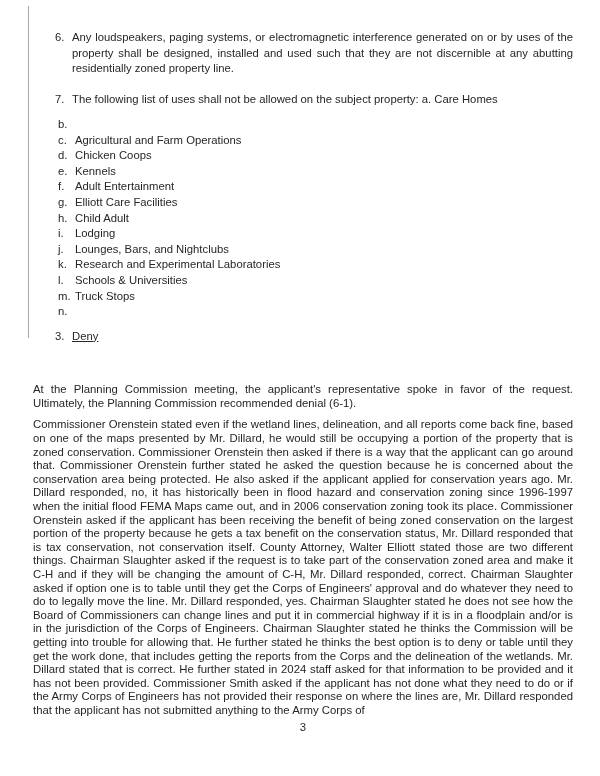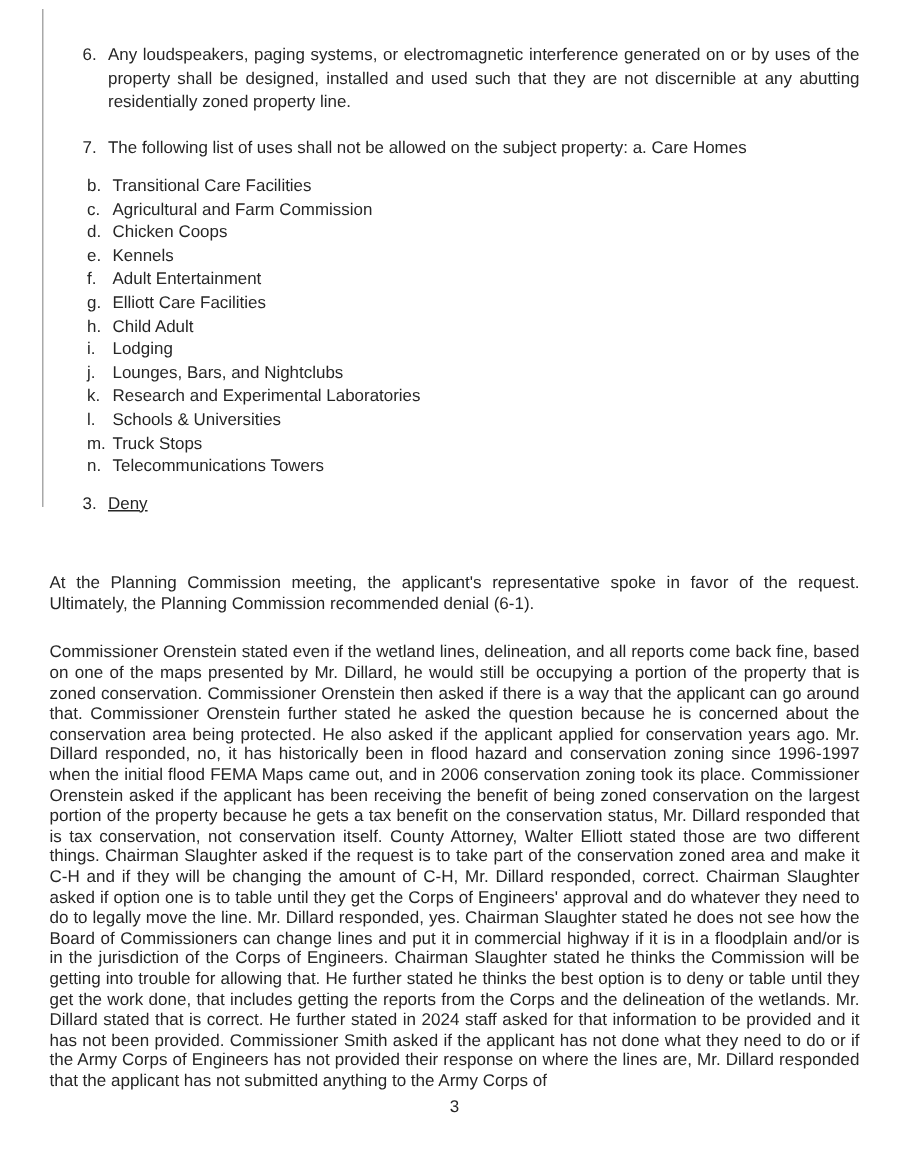--- a/index.html
+++ b/index.html
@@ -56,21 +56,21 @@
   }
   .option .marker { flex: 0 0 17px; }
   .option .deny { text-decoration: underline; }
   .para {
     margin: 0;
     font-size: 11.35px;
     line-height: 13.6px;
     text-align: justify;
   }
   .para1 { margin-top: 39px; }
-  .para2 { margin-top: 19px; }
+  .para2 { margin-top: 8px; }
   .page-number {
     margin-top: 3px;
     text-align: center;
     font-size: 11.3px;
     line-height: 14px;
   }
 </style>
 </head>
 <body>
 
@@ -84,25 +84,24 @@
   </div>
 
   <div class="num-item item7">
     <span class="marker">7.</span>
     <span class="itext">The following list of uses shall not be allowed on the subject property: a. Care Homes</span>
   </div>
 
   <div class="sublist">
     <div class="sub-item">
       <span class="marker">b.</span>
-      <span class="itext">Transitional Care Facilities</span>
     </div>
     <div class="sub-item">
       <span class="marker">c.</span>
-      <span class="itext">Agricultural and Farm Commission</span>
+      <span class="itext">Agricultural and Farm Operations</span>
     </div>
     <div class="sub-item">
       <span class="marker">d.</span>
       <span class="itext">Chicken Coops</span>
     </div>
     <div class="sub-item">
       <span class="marker">e.</span>
       <span class="itext">Kennels</span>
     </div>
     <div class="sub-item">
@@ -132,21 +131,20 @@
     <div class="sub-item">
       <span class="marker">l.</span>
       <span class="itext">Schools &amp; Universities</span>
     </div>
     <div class="sub-item">
       <span class="marker">m.</span>
       <span class="itext">Truck Stops</span>
     </div>
     <div class="sub-item">
       <span class="marker">n.</span>
-      <span class="itext">Telecommunications Towers</span>
     </div>
   </div>
 
   <div class="option">
     <span class="marker">3.</span>
     <span class="deny">Deny</span>
   </div>
 
   <p class="para para1">At the Planning Commission meeting, the applicant's representative spoke in favor of the request. Ultimately, the Planning Commission recommended denial (6-1).</p>
 

